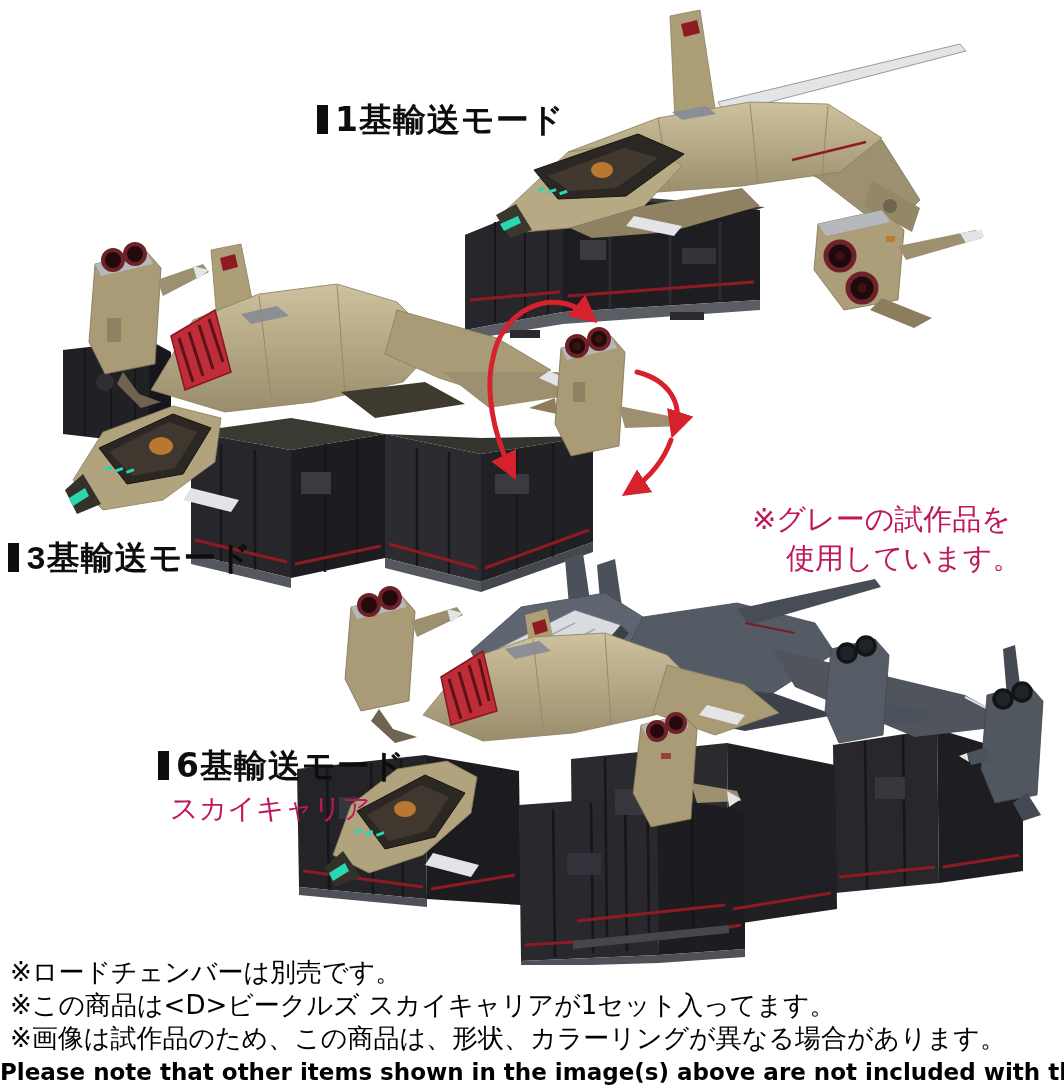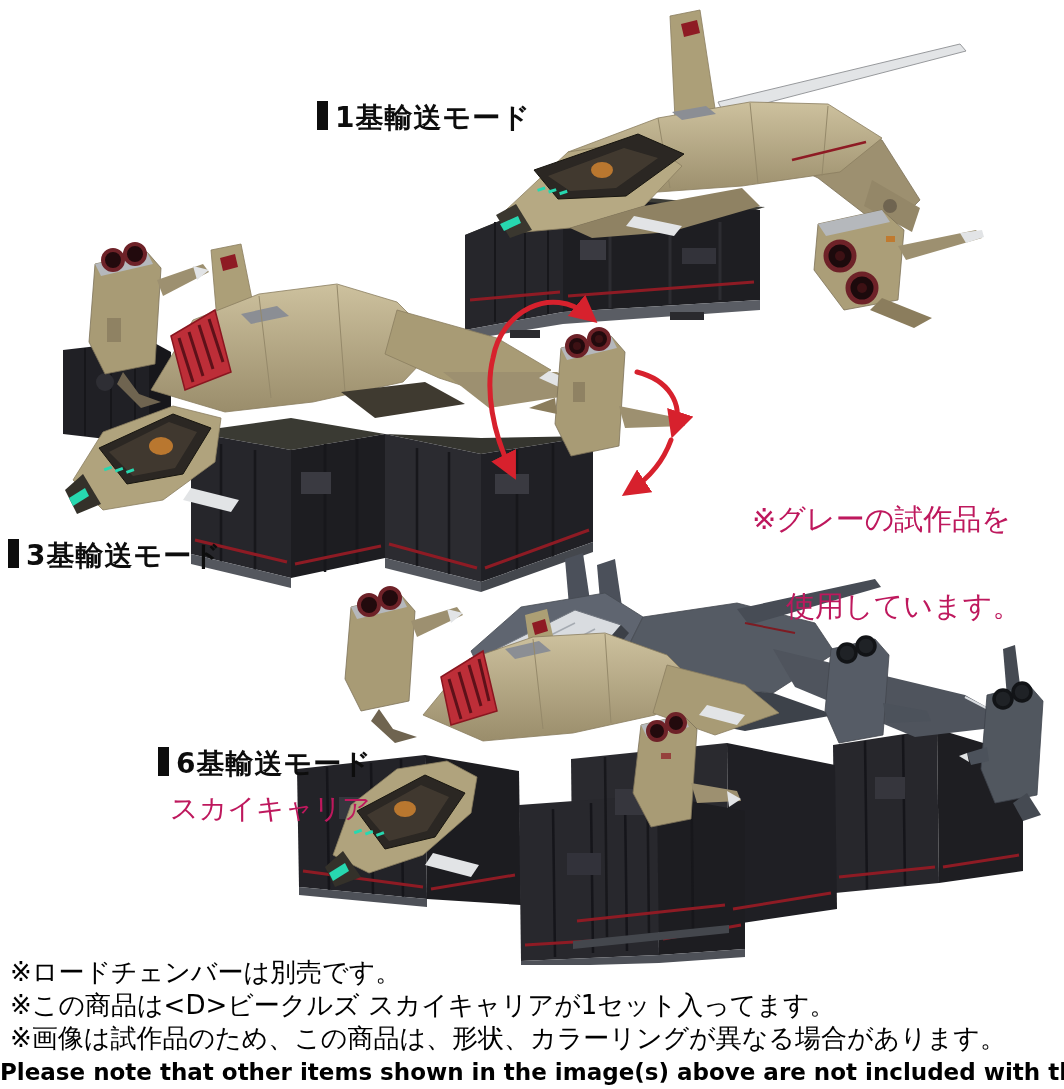--- a/index.html
+++ b/index.html
@@ -1,23 +1,23 @@
 <!DOCTYPE html>
 <html><head>
 <meta charset="utf-8">
 <style>
   html,body{margin:0;padding:0;background:#ffffff;}
   body{font-family:"DejaVu Sans","Liberation Sans",sans-serif;color:#111;}
   .stage{position:relative;width:1064px;height:1089px;background:#fff;overflow:hidden;}
   .photo{position:absolute;}
-  .mode-label{position:absolute;font-size:28px;font-weight:700;letter-spacing:1px;white-space:nowrap;color:#0d0d0d;}
+  .mode-label{position:absolute;font-size:33px;font-weight:700;letter-spacing:1px;white-space:nowrap;color:#0d0d0d;}
   .mode-label .marker{display:inline-block;width:11px;height:29px;background:#0d0d0d;margin-right:7px;transform:translateY(3px);}
   .mode-caption{position:absolute;font-size:28px;font-weight:400;line-height:38px;color:#be185d;white-space:nowrap;}
   .proto-note{position:absolute;font-size:29px;line-height:39px;color:#be185d;white-space:nowrap;}
-  .proto-note .indent{padding-left:34px;margin-top:48px;}
+  .proto-note .indent{padding-left:34px;}
   .footnotes{position:absolute;font-size:26px;line-height:33px;color:#000000;white-space:nowrap;}
   .footer-note{position:absolute;left:0;width:1064px;text-align:center;font-size:23px;font-weight:700;color:#000;white-space:nowrap;}
 </style>
 </head>
 <body>
 
 <div class="stage">
 
   <svg class="photo" style="left:420px;top:0;" width="640" height="340" viewBox="0 0 640 340" role="img" aria-label="スカイキャリアがロードチェンバー1基を輸送している写真（1基輸送モード）">
     <defs>
@@ -278,21 +278,21 @@
         <polygon points="452,238 466,246 454,254" fill="#e2e4e6"></polygon>
         <rect x="386" y="200" width="10" height="6" fill="#8e1b24" opacity="0.7"></rect>
       </g>
     </g>
   </svg>
 
   <div class="mode-label" style="left:317px;top:98px;">
     <span class="marker"></span><span>1基輸送モード</span>
   </div>
 
-  <div class="mode-label" style="left:8px;top:536px;">
+  <div class="mode-label" style="left:8px;top:536px;font-family:Liberation Mono, monospace;">
     <span class="marker"></span><span>3基輸送モード</span>
   </div>
 
   <div class="proto-note" style="left:752px;top:500px;">
     <div>※グレーの試作品を</div>
     <div class="indent">使用しています。</div>
   </div>
 
   <div class="mode-label" style="left:146px;top:744px;margin-left:12px;">
     <span class="marker"></span><span>6基輸送モード</span>

